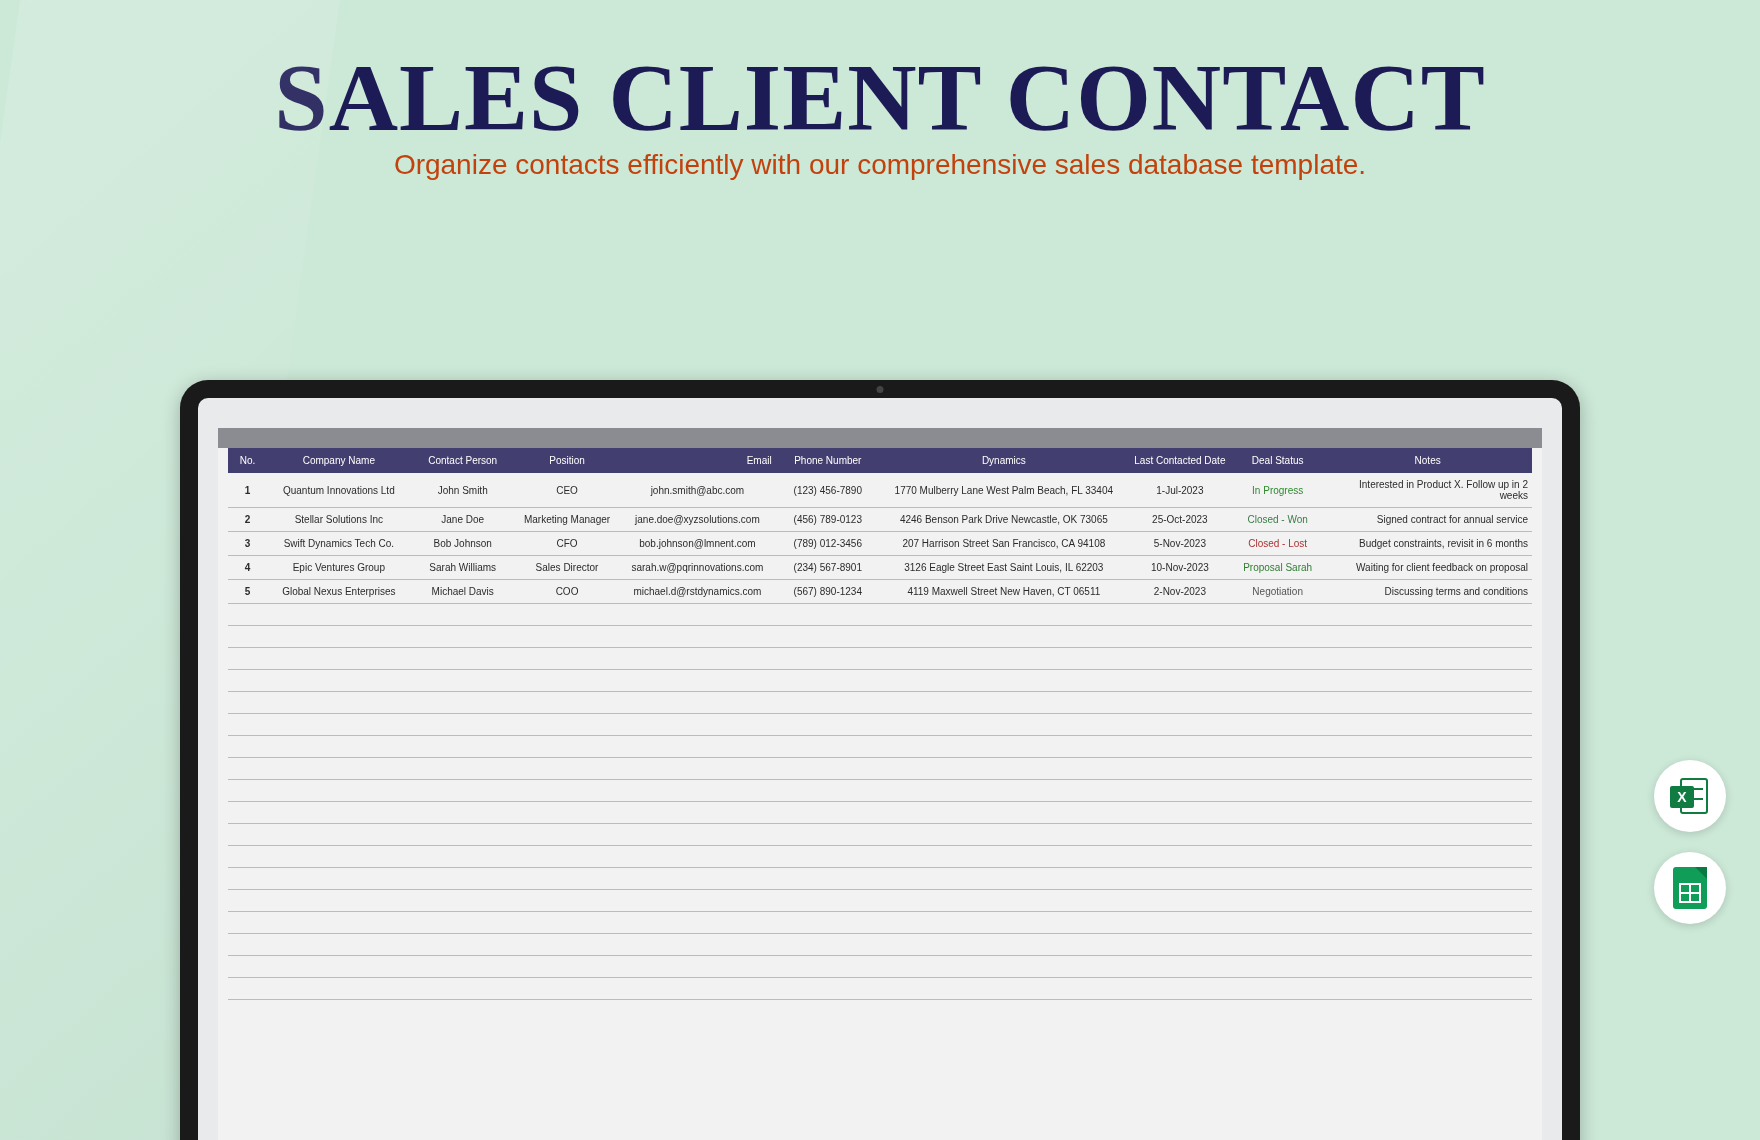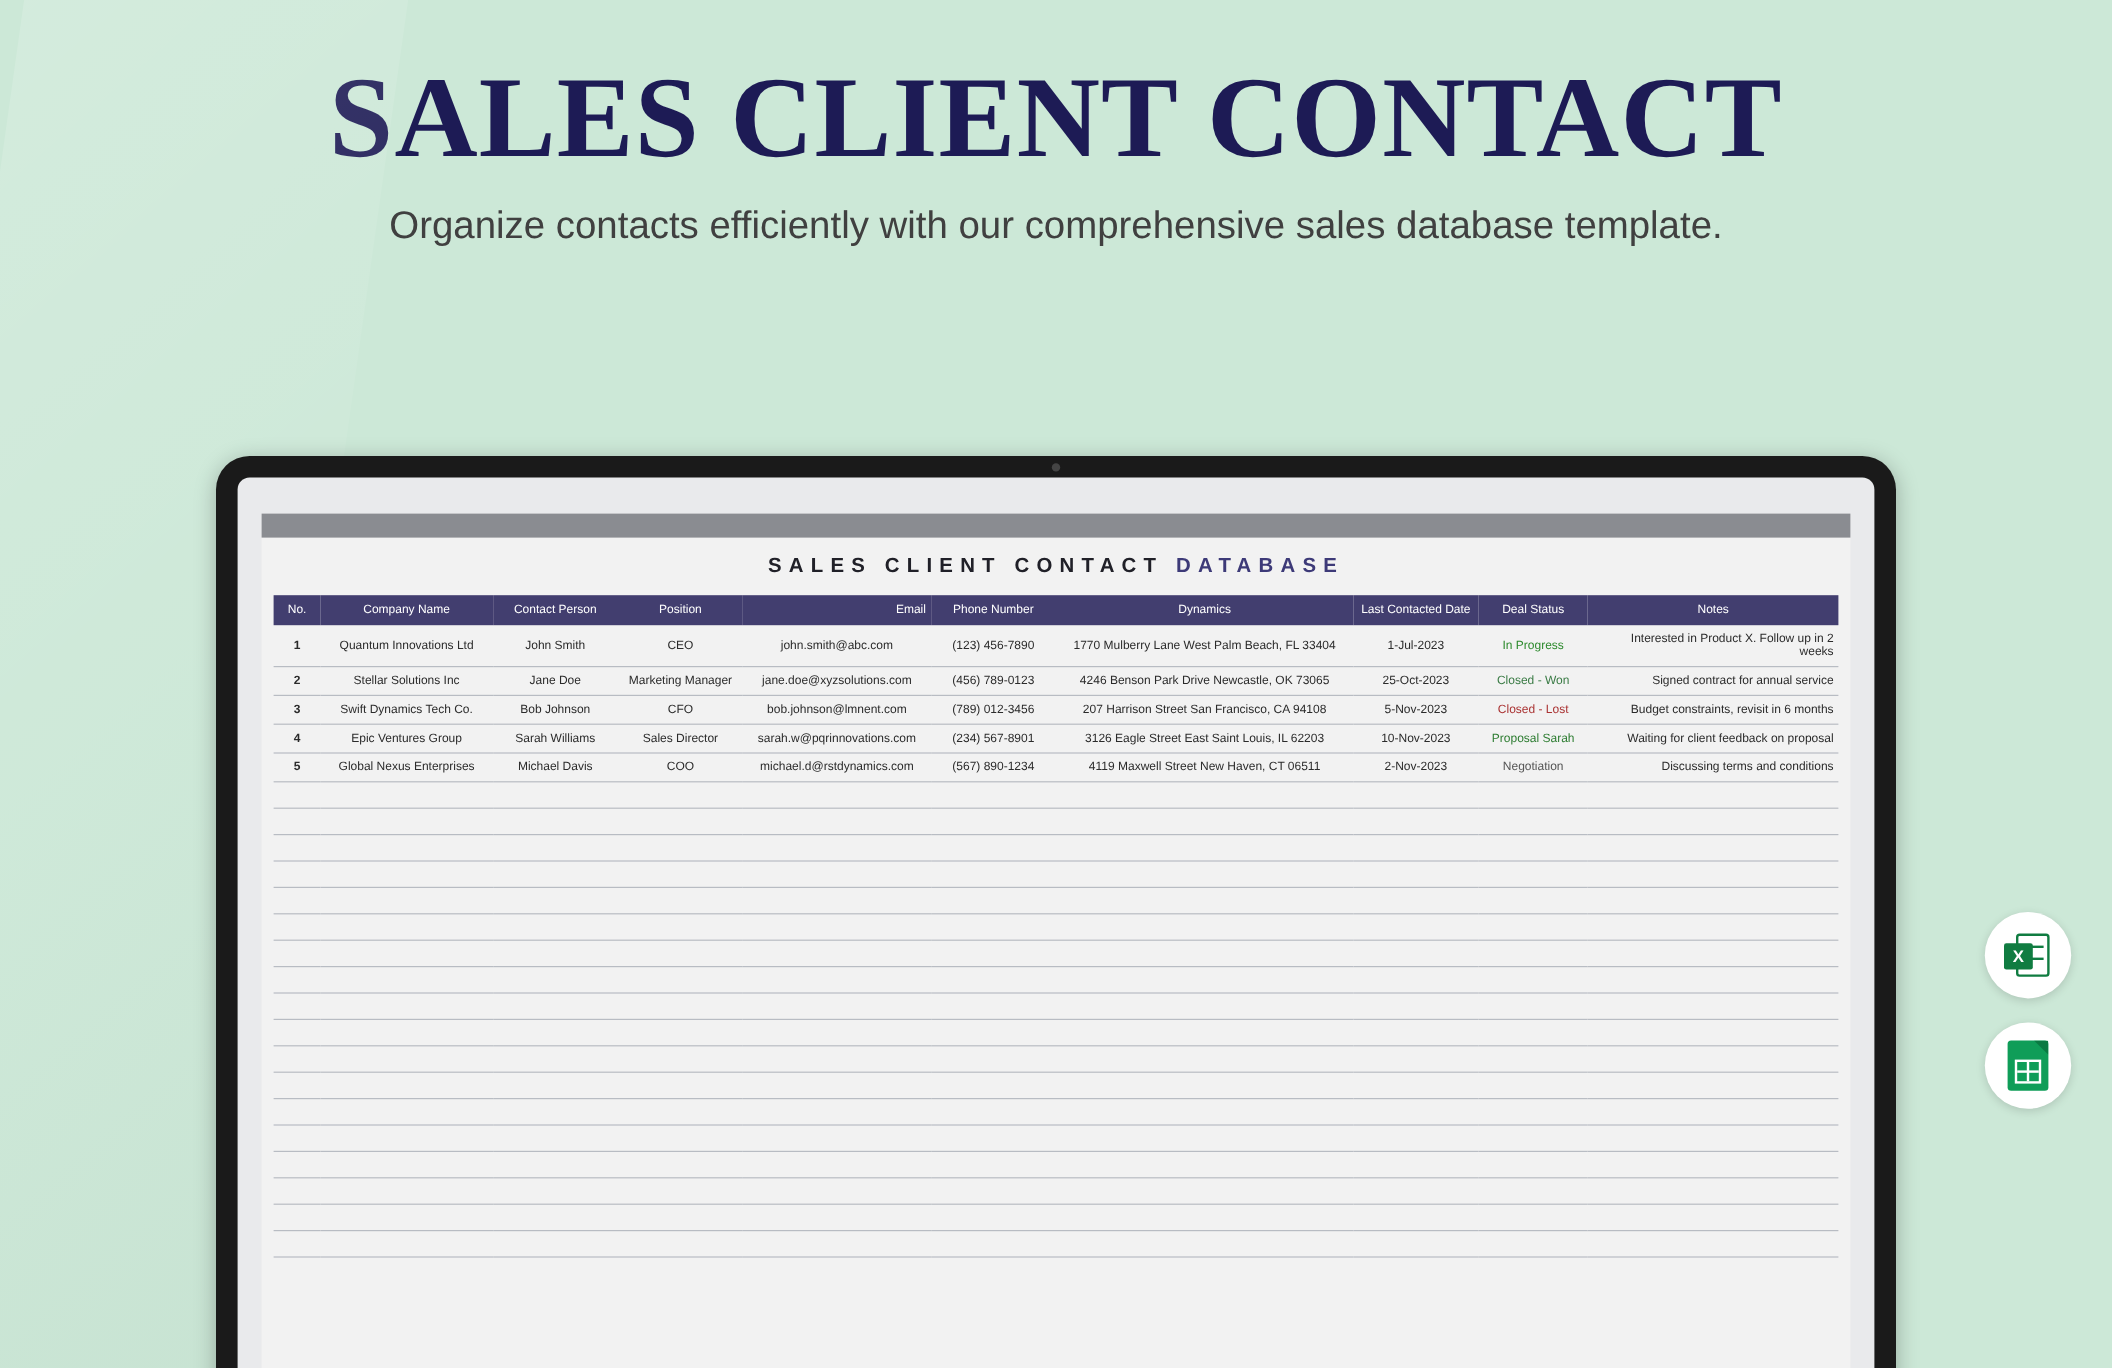--- a/index.html
+++ b/index.html
@@ -26,23 +26,22 @@
     font-weight: 900;
     font-size: 96px;
     line-height: 1.05;
     letter-spacing: 1px;
   }
   .title-line { display: block; }
   .t-dark { color: #1d1b55; }
   .t-orange { color: #f0a52c; }
   .subtitle {
     text-align: center;
-    margin-top: 20px;
-    font-size: 32px;
-    color: #404040;
+    font-size: 28px;
+    color: #c2410c;
   }
   .laptop {
     position: absolute;
     left: 50%;
     transform: translateX(-50%);
     top: 380px;
     width: 1400px;
     height: 820px;
     background: #1a1a1a;
     border-radius: 28px 28px 0 0;
@@ -223,24 +222,20 @@
   <span class="title-line t-dark">SALES CLIENT CONTACT</span>
 </h1>
 
 <p class="subtitle">Organize contacts efficiently with our comprehensive sales database template.</p>
 
 <div class="laptop">
   <div class="camera"></div>
   <div class="screen">
     <div class="doc">
       <div class="doc-topbar"></div>
-      <div class="doc-title">
-        <span>SALES CLIENT CONTACT</span>
-        <span class="db-word">DATABASE</span>
-      </div>
       <div class="table-wrap">
         <table>
           <thead>
             <tr>
               <th class="col-no">No.</th>
               <th class="col-company">Company Name</th>
               <th class="col-contact">Contact Person</th>
               <th class="col-position">Position</th>
               <th class="col-email">Email</th>
               <th class="col-phone">Phone Number</th>

